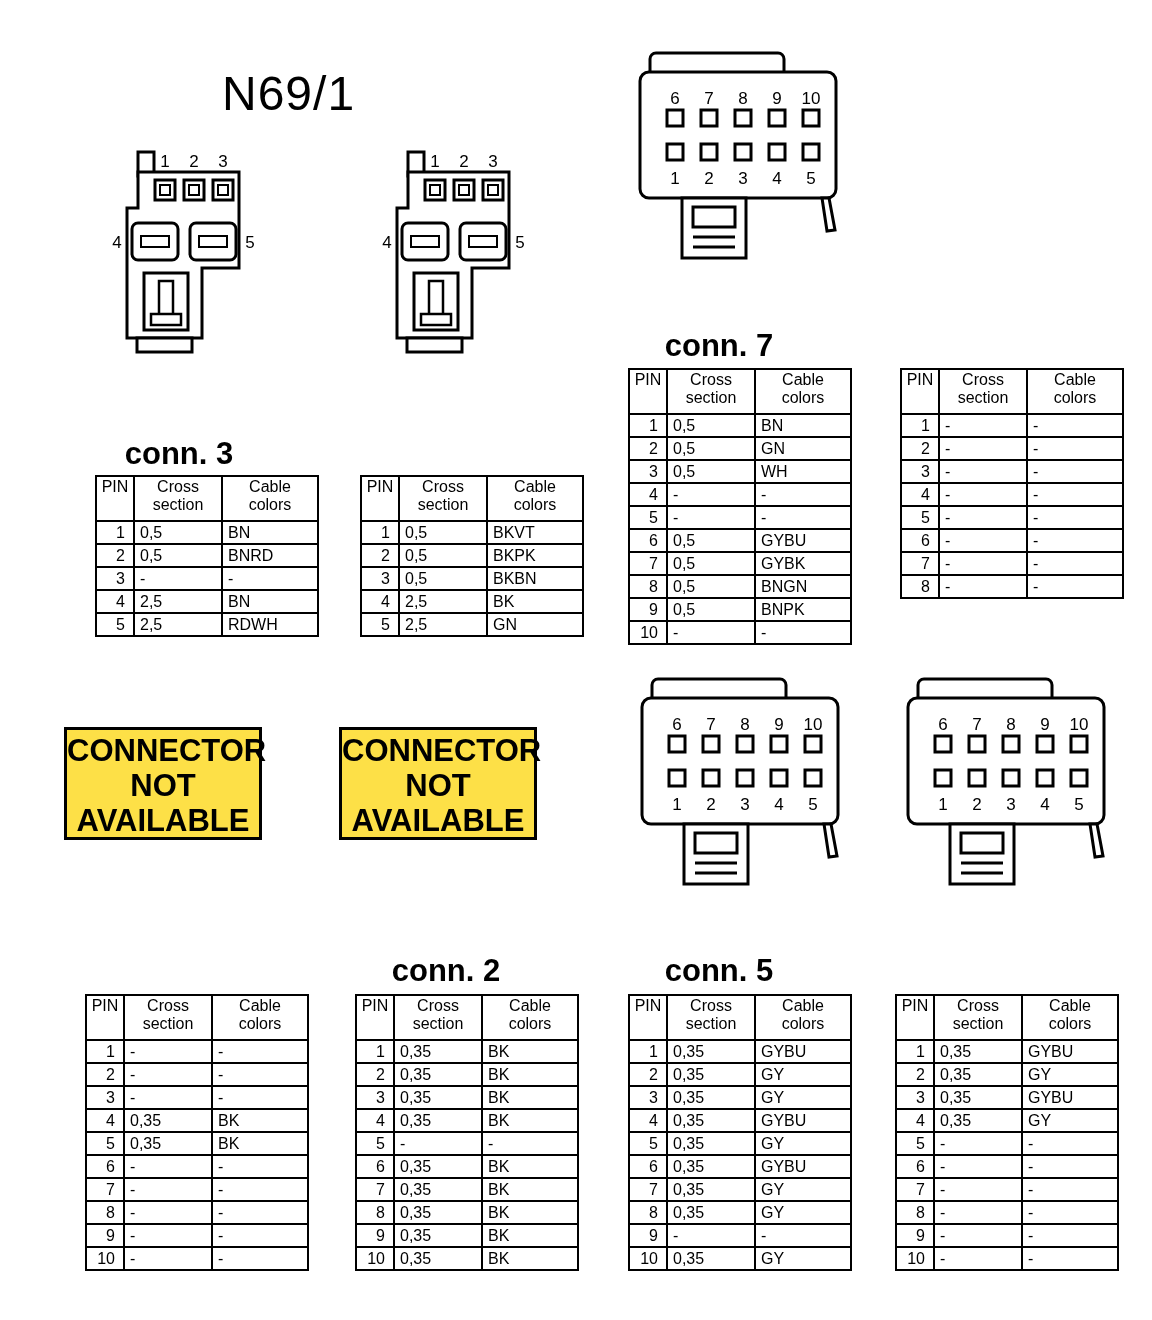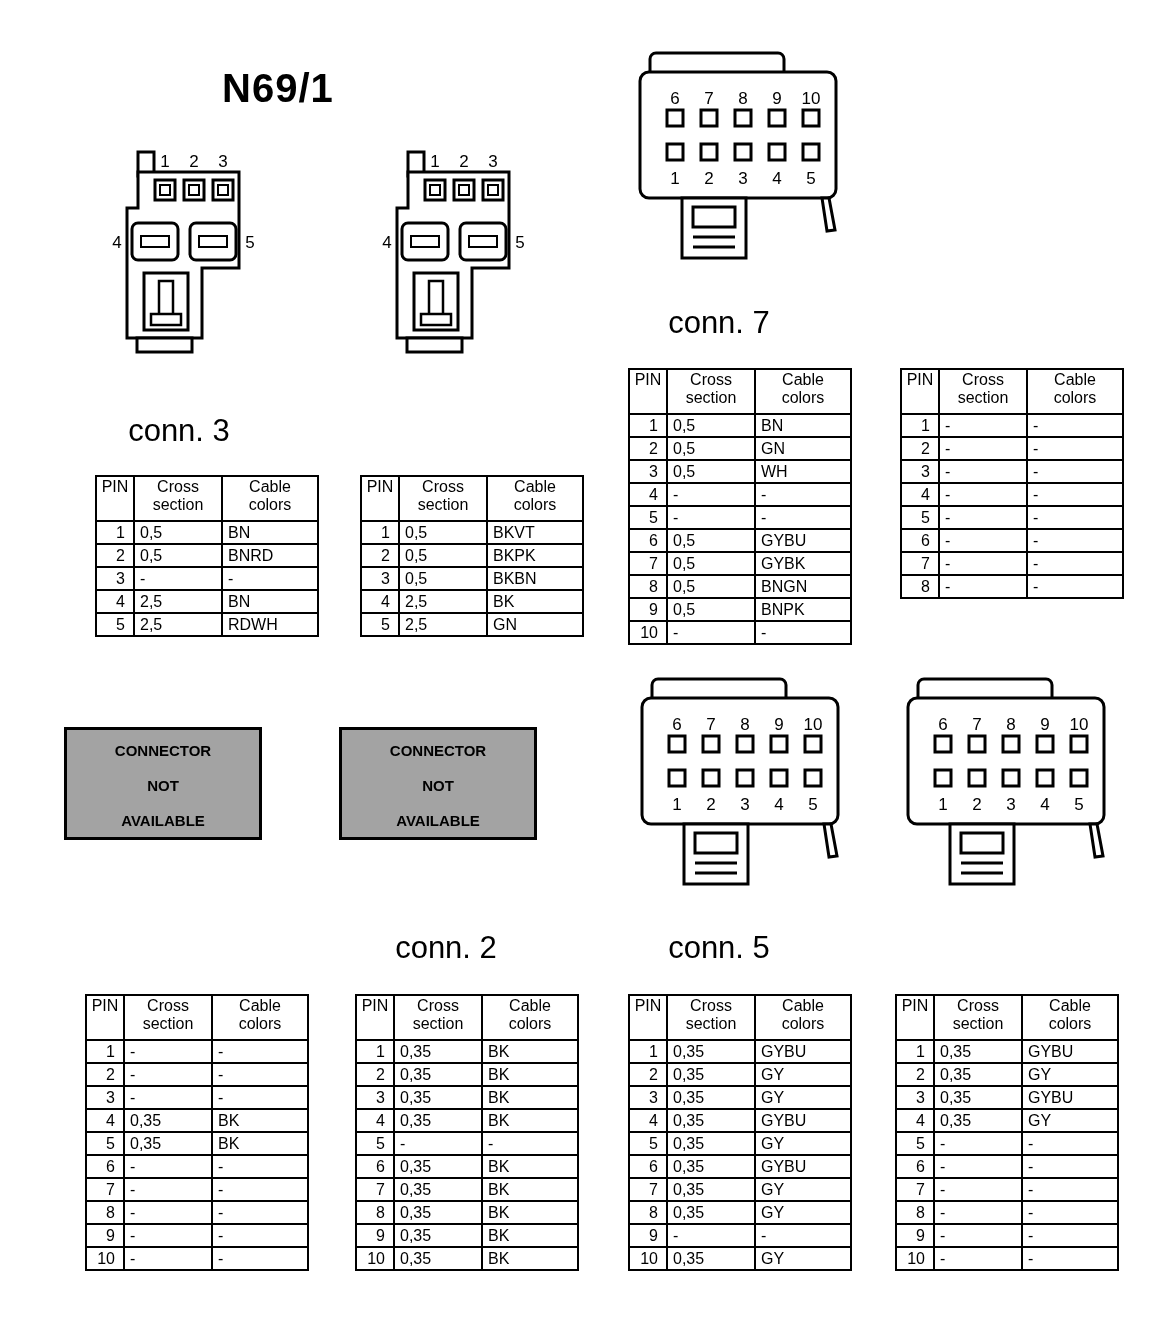--- a/index.html
+++ b/index.html
@@ -2,24 +2,24 @@
 <html><head>
 <meta charset="utf-8">
 <style>
   html, body { margin: 0; padding: 0; background: #ffffff; }
   body { font-family: "Liberation Sans", sans-serif; color: #000; }
   #canvas { position: relative; width: 1152px; height: 1320px; background: #fff; overflow: hidden; }
 
   .abs { position: absolute; }
 
   .main-title {
-    font-size: 40px; font-weight: bold; letter-spacing: 1px;
+    font-size: 48px; font-weight: normal; letter-spacing: 1px;
   }
   .conn-heading {
-    font-size: 31px; font-weight: normal; text-align: center; white-space: pre;
+    font-size: 31px; font-weight: bold; text-align: center; white-space: pre; margin-top: 23px;
   }
 
   table.pinout {
     border-collapse: collapse; table-layout: fixed; background: #fff;
     font-size: 16px;
     margin-left: 20px;
   }
   table.pinout th, table.pinout td {
     border: 2px solid #000; padding: 0 4px; line-height: 1.1;
     overflow: hidden; white-space: nowrap;
@@ -30,22 +30,22 @@
   }
   table.pinout td { height: 19px; padding-top: 1px; padding-bottom: 1px; }
   table.pinout td.pin { text-align: right; padding-right: 8px; }
   table.pinout td.cs  { text-align: left; padding-left: 5px; }
   table.pinout td.cc  { text-align: left; padding-left: 5px; }
   col.c-pin { width: 38px; }
   col.c-cs  { width: 88px; }
   col.c-cc  { width: 96px; }
 
   .na-box {
-    border: 3px solid #000; background: #a3a3a3; text-align: center;
-    font-weight: bold; font-size: 15px; line-height: 35px;
+    border: 3px solid #000; background: #fde047; text-align: center;
+    font-weight: bold; font-size: 31px; line-height: 35px;
     padding-top: 3px; box-sizing: border-box;
   }
 
   svg text {
     font-family: "Liberation Sans", sans-serif;
     font-size: 17px; fill: #000;
   }
   .defs-holder { position: absolute; width: 0; height: 0; overflow: hidden; }
 </style>
 </head>

